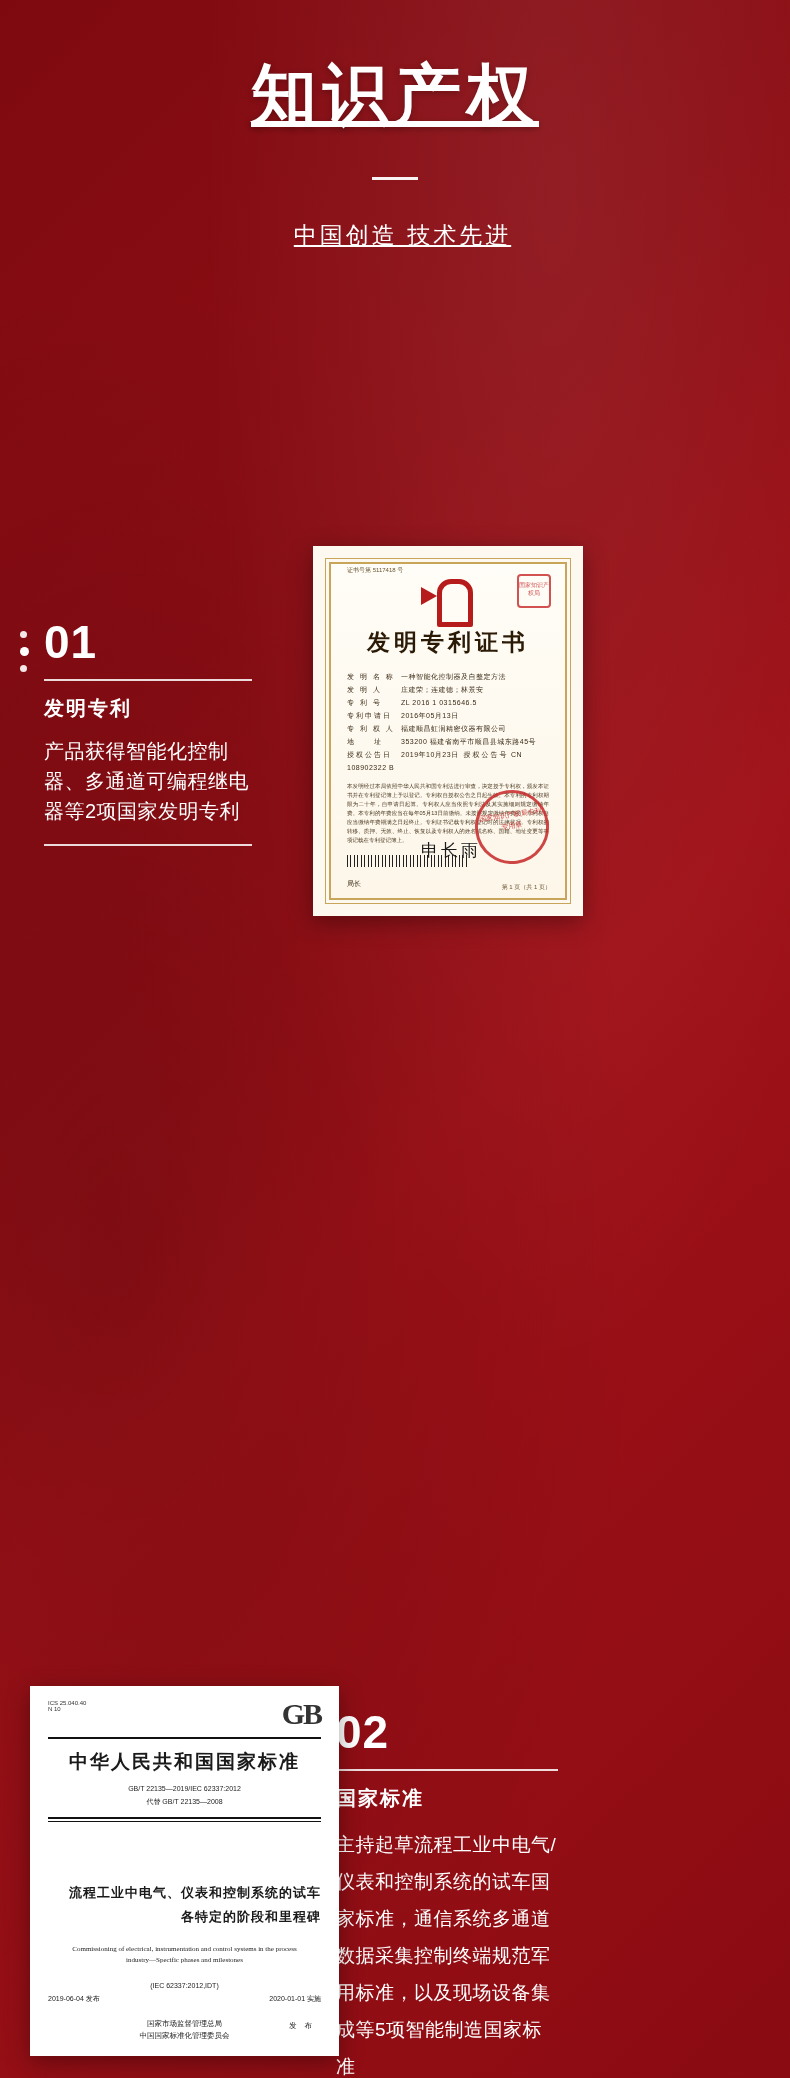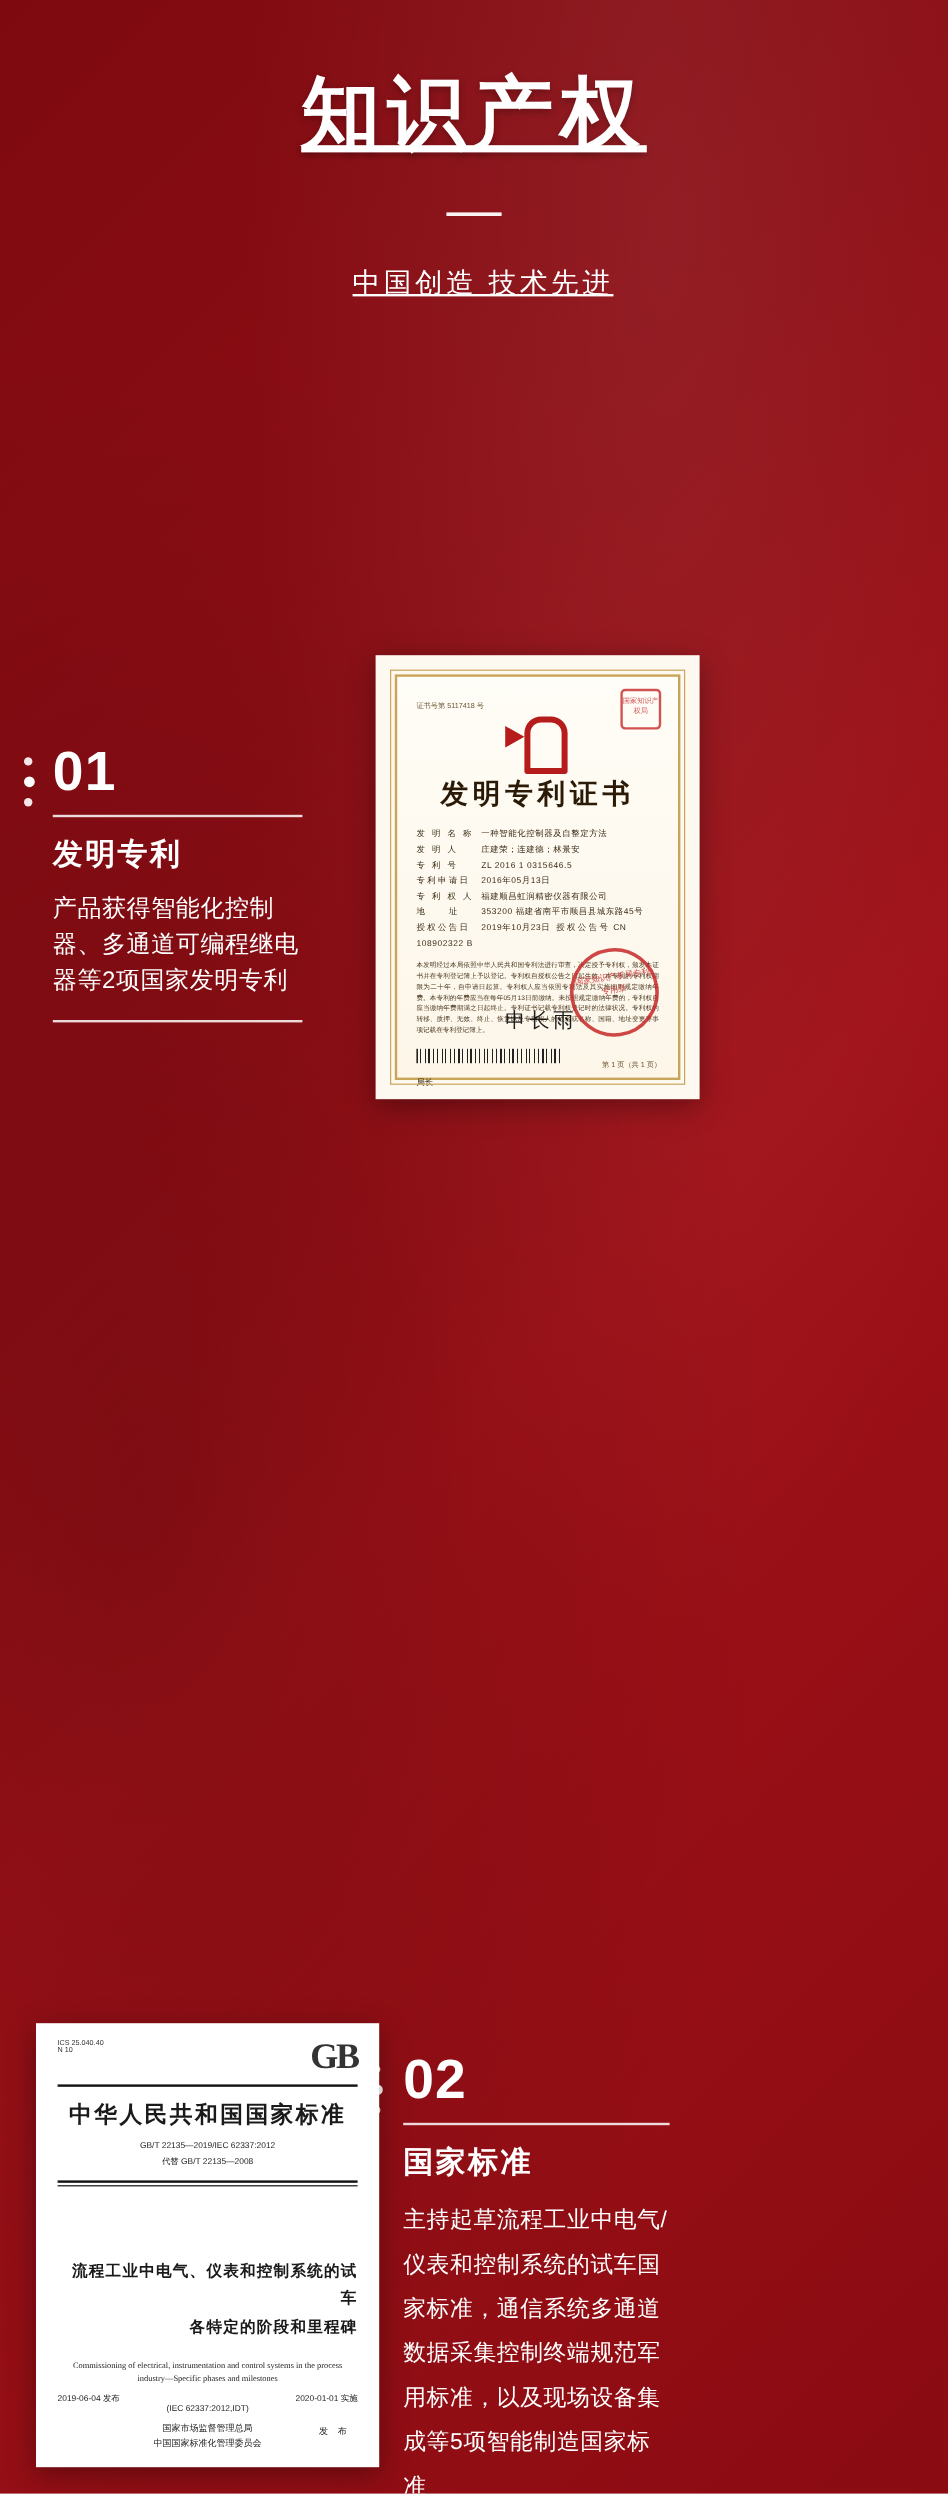--- a/index.html
+++ b/index.html
@@ -68,21 +68,21 @@
     font-weight: bold;
     line-height: 1;
     letter-spacing: 1px;
   }
   .num-rule {
     height: 2px;
     background: rgba(255,255,255,0.85);
     margin: 14px 0 14px 0;
   }
   .cap {
-    font-size: 25px;
+    font-size: 20px;
     font-weight: bold;
     letter-spacing: 2px;
   }
   .desc {
     margin-top: 14px;
     font-size: 20px;
     line-height: 30px;
     letter-spacing: 0.5px;
     font-weight: normal;
   }
@@ -104,21 +104,21 @@
     box-shadow: 0 6px 22px rgba(0,0,0,0.35);
   }
 
   
   .cert-patent { padding: 16px 16px; }
   .cert-patent .inner {
     border: 2px solid #c9a55a;
     outline: 1px solid #c9a55a;
     outline-offset: 3px;
     height: 100%;
-    padding: 20px 16px;
+    padding: 2px 16px;
     position: relative;
     background: linear-gradient(180deg,#fffdf7 0%, #fdf6e9 100%);
     color: #3a2a14;
   }
   .cert-patent .topline {
     display: flex;
     justify-content: space-between;
     font-size: 6px;
     color: #6a5430;
     margin-bottom: 4px;
@@ -372,21 +372,21 @@
 
     <div style="position:absolute; left:336px; top:758px; width:222px;">
       <div class="num">02</div>
       <div class="num-rule"></div>
       <div class="cap">国家标准</div>
       <div class="desc desc-lg" style="white-space:pre-line;">主持起草流程工业中电气/仪表和控制系统的试车国家标准，通信系统多通道数据采集控制终端规范军用标准，以及现场设备集成等5项智能制造国家标准
 参与国际5G标准制定</div>
 
     </div>
 
-    <div class="cert cert-gb" style="position:absolute; left:30px; top:735px; width:286px; height:370px;">
+    <div class="cert cert-gb" style="position:absolute; left:30px; top:735px; width:309px; height:370px;">
       <div class="gbtop">
         <span style="white-space:pre-line;">ICS 25.040.40
 N 10</span>
         <span class="gblogo">GB</span>
       </div>
       <div class="hr"></div>
       <div class="gbtitle">中华人民共和国国家标准</div>
       <div class="gbcode">GB/T 22135—2019/IEC 62337:2012</div>
       <div class="gbcode" style="margin-top:2px;">代替 GB/T 22135—2008</div>
       <div class="hr"></div>

